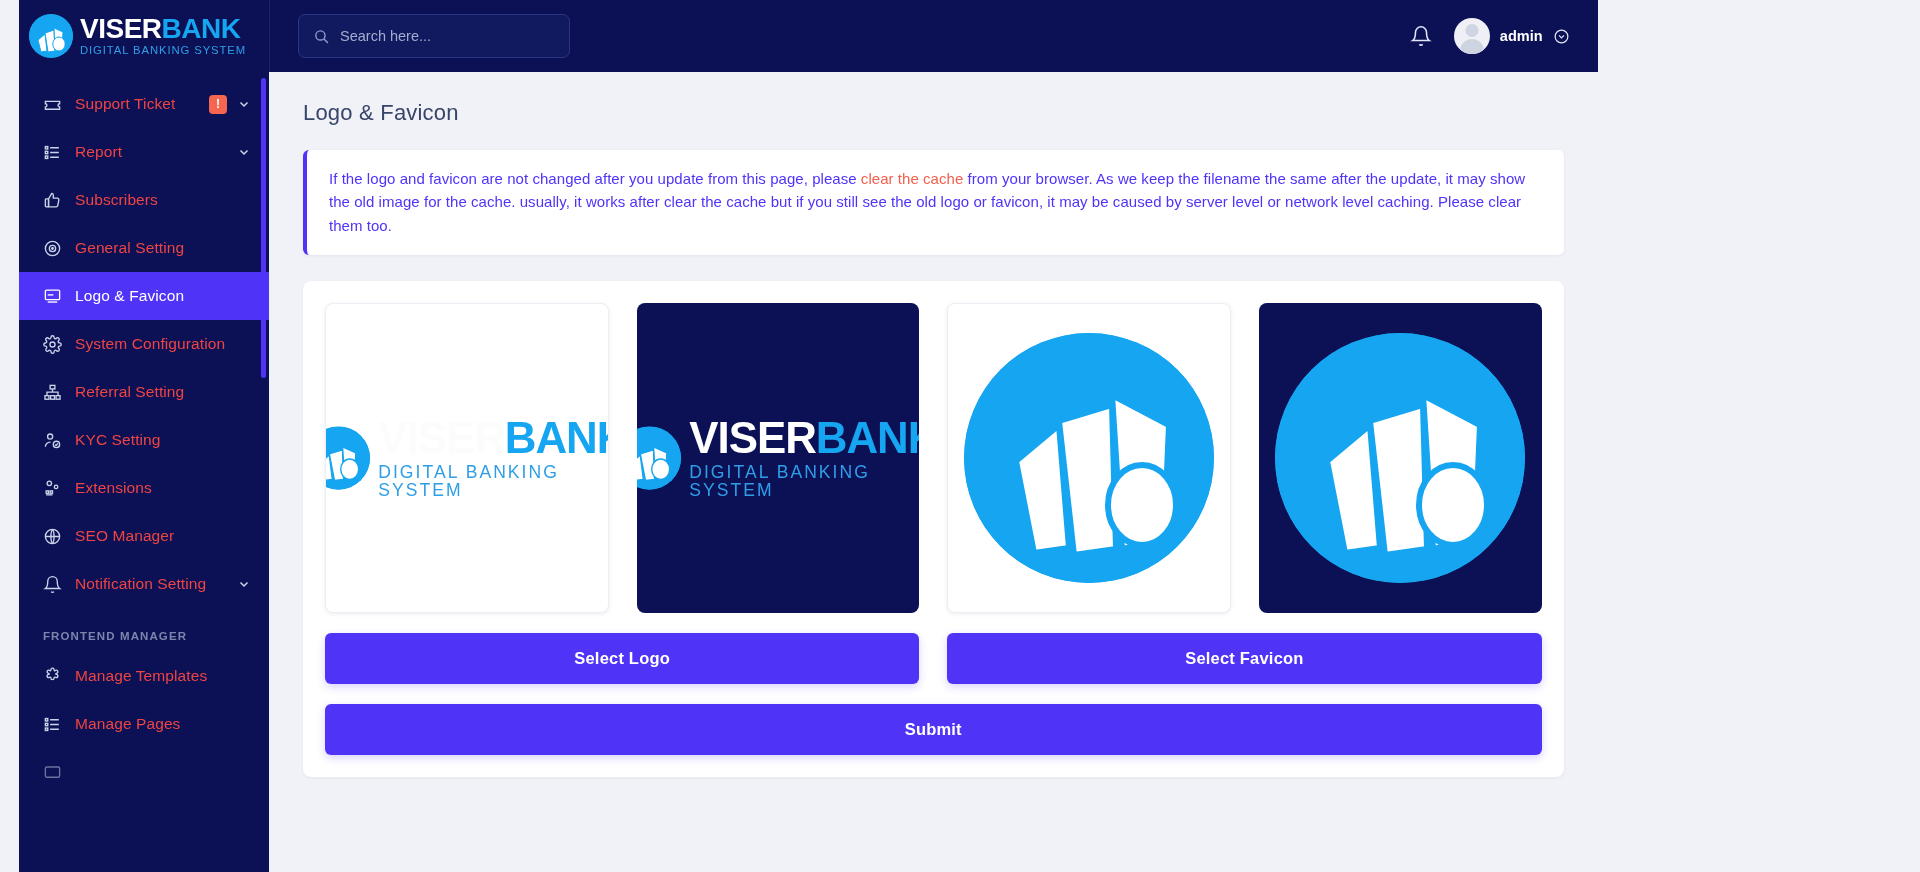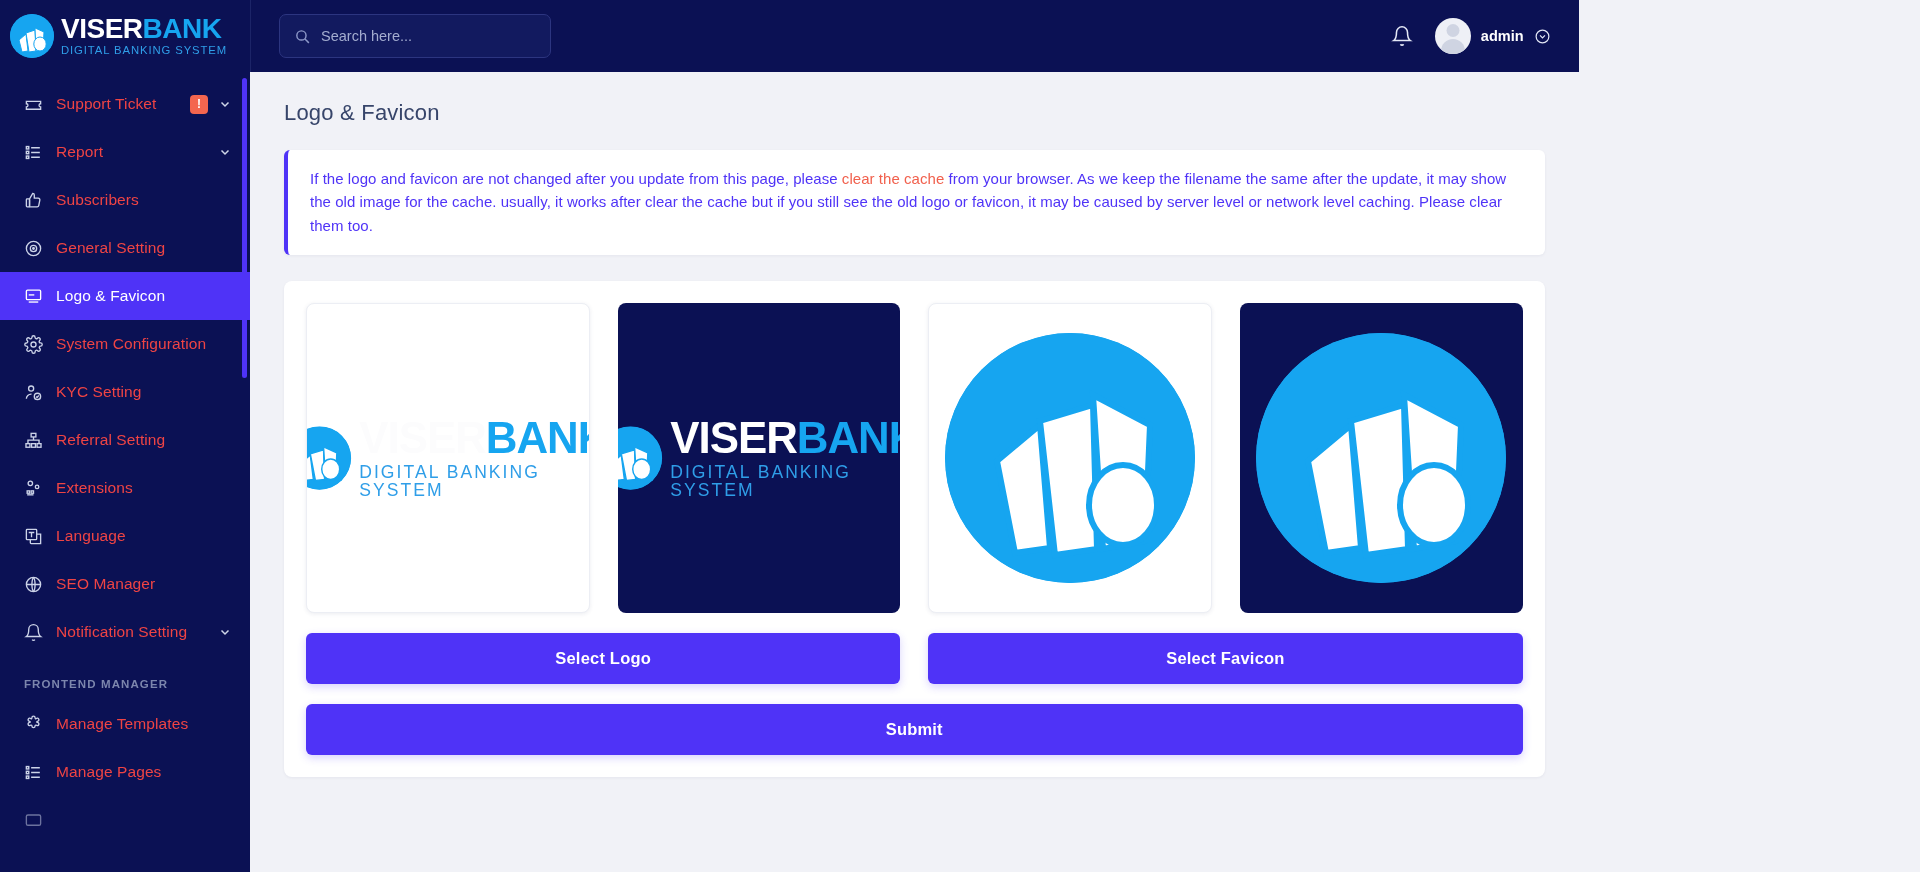--- a/index.html
+++ b/index.html
@@ -2,21 +2,21 @@
 <html><head>
 <meta charset="utf-8">
 <style>
   * { box-sizing: border-box; margin: 0; padding: 0; }
   html, body {
     width: 1920px; height: 872px;
     font-family: "Liberation Sans", sans-serif;
     background: #f1f2f7;
     overflow: hidden;
   }
-  .app { display: flex; width: 1552px; height: 872px; }
+  .app { display: flex; width: 1552px; height: 872px; padding-left: 19px; }
 
   
   .sidebar {
     width: 250px; min-width: 250px; height: 872px;
     background: #0b1154;
     position: relative;
     overflow: hidden;
   }
   .sidebar-logo {
     height: 72px;
@@ -270,65 +270,55 @@
               <circle cx="12" cy="12" r="3.2"></circle>
               <path d="M19.4 15a1.6 1.6 0 0 0 .3 1.8l.1.1a2 2 0 1 1-2.8 2.8l-.1-.1a1.6 1.6 0 0 0-1.8-.3 1.6 1.6 0 0 0-1 1.5V21a2 2 0 1 1-4 0v-.1A1.6 1.6 0 0 0 9 19.4a1.6 1.6 0 0 0-1.8.3l-.1.1a2 2 0 1 1-2.8-2.8l.1-.1a1.6 1.6 0 0 0 .3-1.8 1.6 1.6 0 0 0-1.5-1H3a2 2 0 1 1 0-4h.1A1.6 1.6 0 0 0 4.6 9a1.6 1.6 0 0 0-.3-1.8l-.1-.1a2 2 0 1 1 2.8-2.8l.1.1a1.6 1.6 0 0 0 1.8.3H9a1.6 1.6 0 0 0 1-1.5V3a2 2 0 1 1 4 0v.1a1.6 1.6 0 0 0 1 1.5 1.6 1.6 0 0 0 1.8-.3l.1-.1a2 2 0 1 1 2.8 2.8l-.1.1a1.6 1.6 0 0 0-.3 1.8V9a1.6 1.6 0 0 0 1.5 1H21a2 2 0 1 1 0 4h-.1a1.6 1.6 0 0 0-1.5 1z"></path>
             </svg>
         </span>
         <span class="lbl">System Configuration</span>
       </div>
 
       <div class="nav-item">
         <span class="ic">
           <svg width="19" height="19" viewBox="0 0 24 24" fill="none" stroke="currentColor" stroke-width="1.7">
-              <circle cx="9" cy="7" r="3.2"></circle>
-              <path d="M3 20c0-3.3 2.7-6 6-6h.5"></path>
-              <circle cx="17" cy="17" r="4"></circle>
-              <path d="M15.3 17l1.2 1.2 2.2-2.4"></path>
-            </svg>
-        </span>
-        <span class="lbl">KYC Setting</span>
-      </div>
-
-      <div class="nav-item">
-        <span class="ic">
-          <svg width="19" height="19" viewBox="0 0 24 24" fill="none" stroke="currentColor" stroke-width="1.7">
               <rect x="9" y="3" width="6" height="4.5"></rect>
               <rect x="2.5" y="16" width="5" height="4.5"></rect>
               <rect x="9.5" y="16" width="5" height="4.5"></rect>
               <rect x="16.5" y="16" width="5" height="4.5"></rect>
               <path d="M12 7.5v4M5 16v-4.5h14V16"></path>
             </svg>
         </span>
         <span class="lbl">Referral Setting</span>
       </div>
 
       <div class="nav-item">
         <span class="ic">
           <svg width="19" height="19" viewBox="0 0 24 24" fill="none" stroke="currentColor" stroke-width="1.7">
+              <circle cx="9" cy="7" r="3.2"></circle>
+              <path d="M3 20c0-3.3 2.7-6 6-6h.5"></path>
+              <circle cx="17" cy="17" r="4"></circle>
+              <path d="M15.3 17l1.2 1.2 2.2-2.4"></path>
+            </svg>
+        </span>
+        <span class="lbl">KYC Setting</span>
+      </div>
+
+      <div class="nav-item">
+        <span class="ic">
+          <svg width="19" height="19" viewBox="0 0 24 24" fill="none" stroke="currentColor" stroke-width="1.7">
               <circle cx="8" cy="5.5" r="2.8"></circle>
               <circle cx="16.5" cy="10" r="2.2"></circle>
               <path d="M4 20h8"></path>
               <rect x="4" y="15" width="3" height="3"></rect>
               <rect x="9" y="15" width="3" height="3"></rect>
             </svg>
         </span>
         <span class="lbl">Extensions</span>
       </div>
 
-      <div class="nav-item">
-        <span class="ic">
-          <svg width="19" height="19" viewBox="0 0 24 24" fill="none" stroke="currentColor" stroke-width="1.7">
-              <rect x="3" y="3" width="13" height="13" rx="1"></rect>
-              <path d="M8 16v4a1 1 0 0 0 1 1h12V9h-5"></path>
-              <path d="M6 7h7M9.5 7v6"></path>
-            </svg>
-        </span>
-        <span class="lbl">Language</span>
-      </div>
 
       <div class="nav-item">
         <span class="ic">
           <svg width="19" height="19" viewBox="0 0 24 24" fill="none" stroke="currentColor" stroke-width="1.7">
               <circle cx="12" cy="12" r="9"></circle>
               <path d="M3 12h18M12 3c2.6 3 2.6 15 0 18M12 3c-2.6 3-2.6 15 0 18"></path>
             </svg>
         </span>
         <span class="lbl">SEO Manager</span>
       </div>

